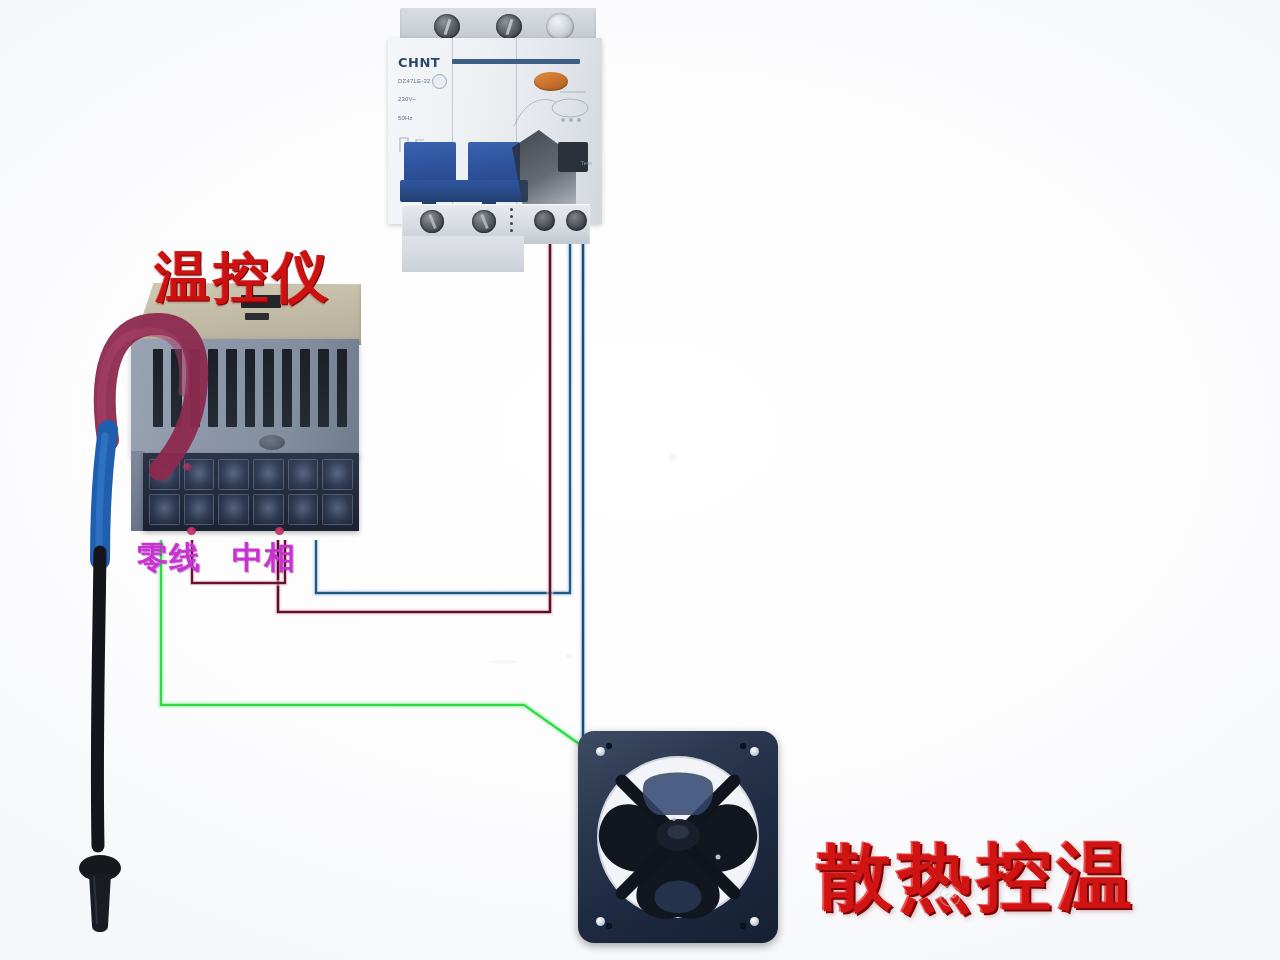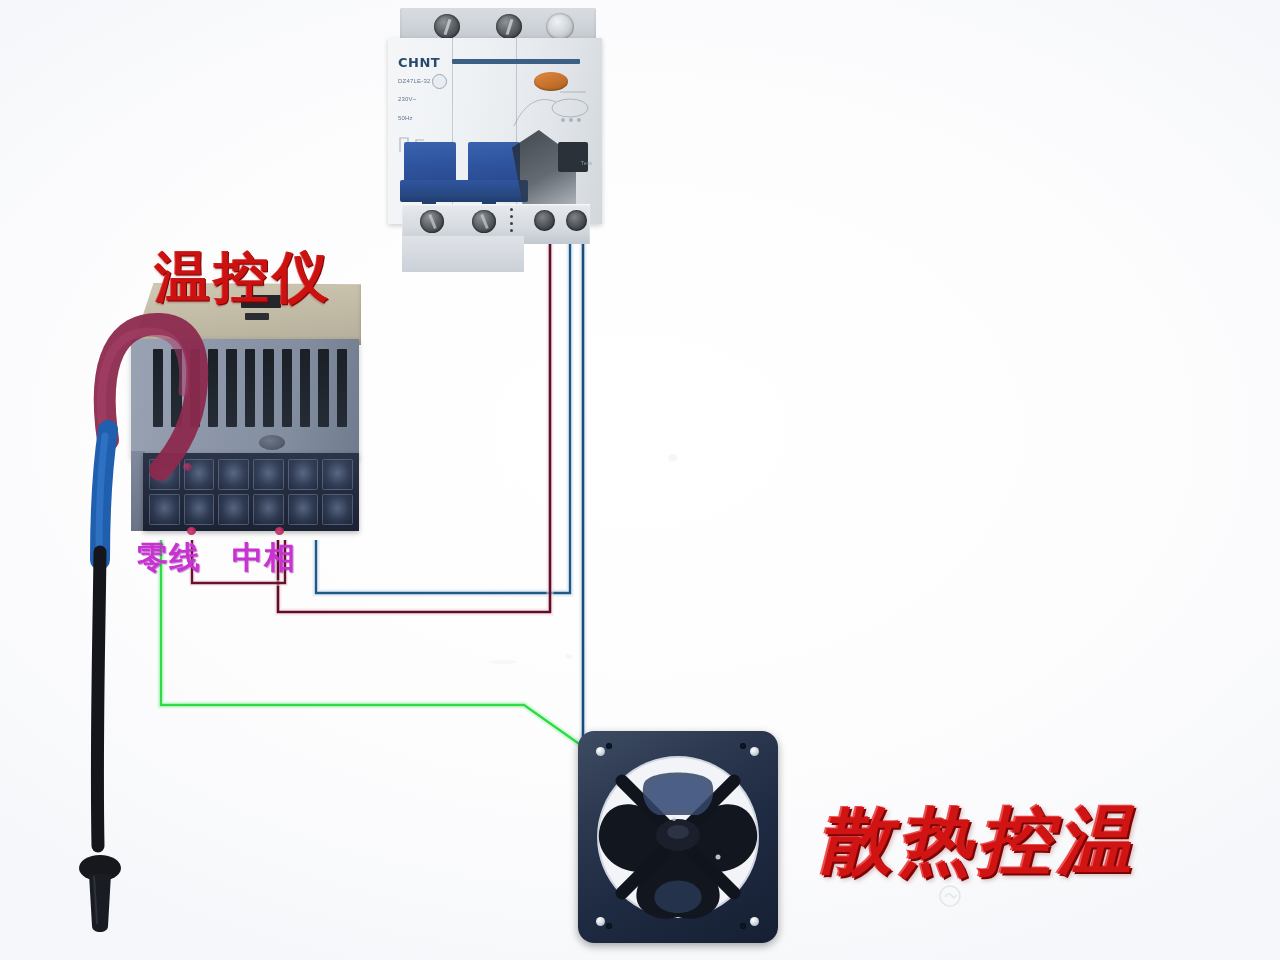--- a/index.html
+++ b/index.html
@@ -401,29 +401,28 @@
   }
   #label-tempctl {
     left: 155px;
     top: 229px;
     font-size: 55px;
     letter-spacing: 4px;
     margin-top: 12px;
   }
   #label-fan {
     left: 818px;
-    top: 792px;
+    top: 828px;
     font-size: 74px;
     letter-spacing: 6px;
     color: #d01414;
     text-shadow:
       2px 2px 0 #7d0404,
       -2px -1px 0 #ef4d4d,
       3px 3px 5px rgba(110,0,0,.3);
-    font-style: italic;
   }
   .label-purple {
     position: absolute;
     font-family: "DejaVu Sans", sans-serif;
     font-weight: bold;
     font-size: 31px;
     color: #c832d2;
     white-space: nowrap;
     text-shadow: 1px 1px 1px rgba(140,20,150,.5);
     letter-spacing: 1px;

